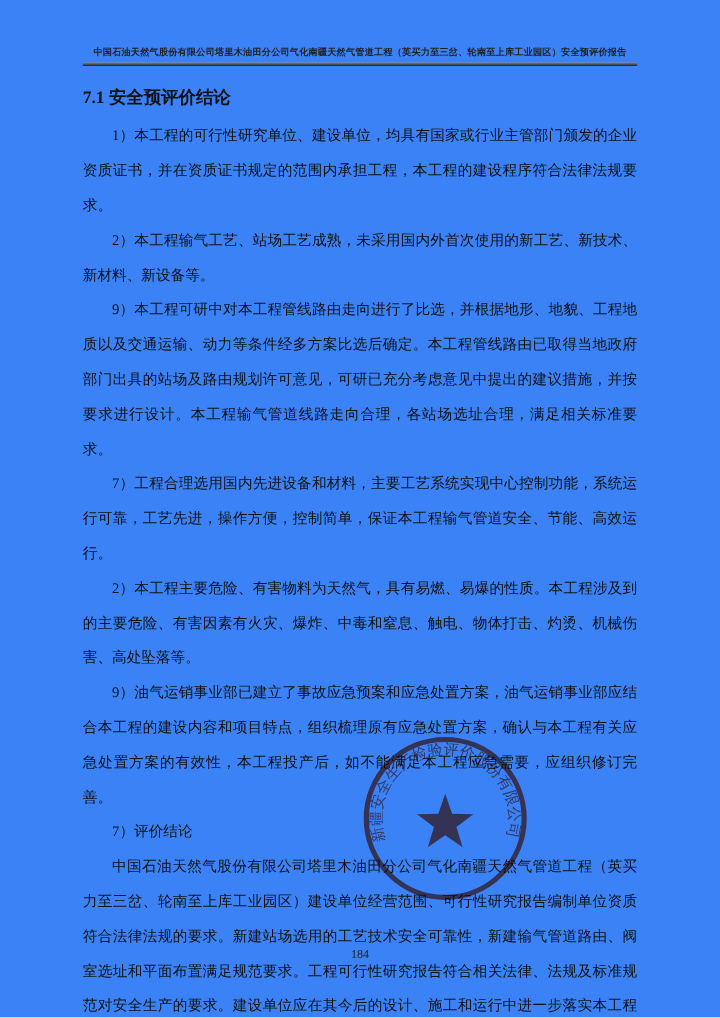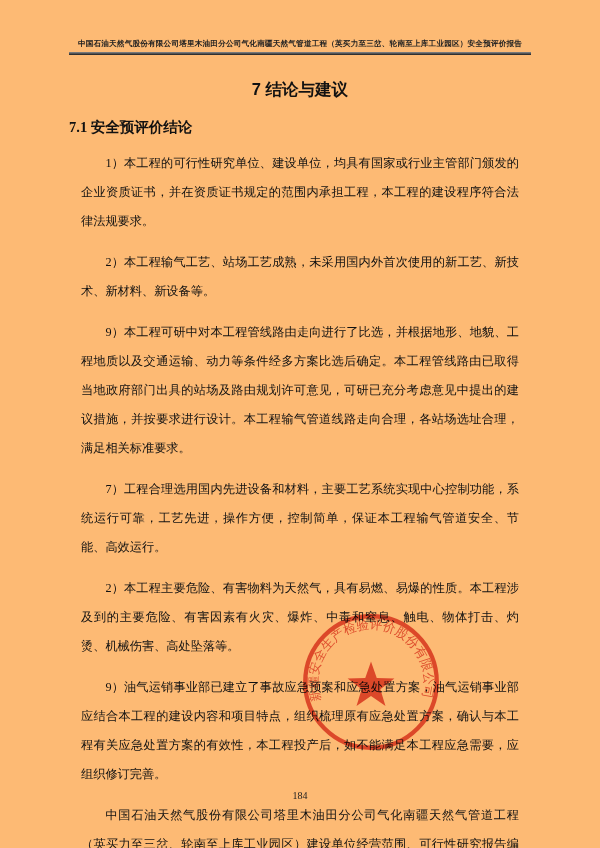--- a/index.html
+++ b/index.html
@@ -1,19 +1,19 @@
 <!DOCTYPE html>
 <html lang="zh"><head>
 <meta charset="utf-8">
 <style>
   html,body{margin:0;padding:0;background:#ffffff;}
   .page{
     position:relative;
     width:600px;height:848px;
-    background:#fdba74;
+    background:#3b82f6;
     overflow:hidden;
     color:#1a1a1a;
   }
   .content{
     position:absolute;
     left:69px;right:69px;top:0;
   }
   .header{
     margin-top:39px;
     font-family:"Liberation Serif","DejaVu Serif",serif;
@@ -47,21 +47,21 @@
   }
   .body-text{
     margin-top:8px;
     font-family:"Liberation Serif","DejaVu Serif",serif;
     font-size:12.2px;
     line-height:29px;
     text-align:justify;
     color:#111;
   }
   .body-text p{
-    margin:12px;
+    margin:0;
     text-indent:2em;
   }
   .page-number{
     position:absolute;
     left:0;right:0;
     top:790px;
     text-align:center;
     font-family:"Liberation Serif","DejaVu Serif",serif;
     font-size:10px;
     color:#222;
@@ -79,31 +79,31 @@
 </style>
 </head>
 <body>
 
 <div class="page">
   <div class="content">
 
     <div class="header">中国石油天然气股份有限公司塔里木油田分公司气化南疆天然气管道工程（英买力至三岔、轮南至上库工业园区）安全预评价报告</div>
     <div class="header-rule"></div>
 
-    <div class="chapter-title">7  结论与建议</div>
 
     <div class="section-title">7.1  安全预评价结论</div>
 
     <div class="body-text">
       <p>1）本工程的可行性研究单位、建设单位，均具有国家或行业主管部门颁发的企业资质证书，并在资质证书规定的范围内承担工程，本工程的建设程序符合法律法规要求。</p>
       <p>2）本工程输气工艺、站场工艺成熟，未采用国内外首次使用的新工艺、新技术、新材料、新设备等。</p>
       <p>9）本工程可研中对本工程管线路由走向进行了比选，并根据地形、地貌、工程地质以及交通运输、动力等条件经多方案比选后确定。本工程管线路由已取得当地政府部门出具的站场及路由规划许可意见，可研已充分考虑意见中提出的建议措施，并按要求进行设计。本工程输气管道线路走向合理，各站场选址合理，满足相关标准要求。</p>
       <p>7）工程合理选用国内先进设备和材料，主要工艺系统实现中心控制功能，系统运行可靠，工艺先进，操作方便，控制简单，保证本工程输气管道安全、节能、高效运行。</p>
       <p>2）本工程主要危险、有害物料为天然气，具有易燃、易爆的性质。本工程涉及到的主要危险、有害因素有火灾、爆炸、中毒和窒息、触电、物体打击、灼烫、机械伤害、高处坠落等。</p>
       <p>9）油气运销事业部已建立了事故应急预案和应急处置方案，油气运销事业部应结合本工程的建设内容和项目特点，组织梳理原有应急处置方案，确认与本工程有关应急处置方案的有效性，本工程投产后，如不能满足本工程应急需要，应组织修订完善。</p>
+      <p>7）评价结论</p>
       <p>中国石油天然气股份有限公司塔里木油田分公司气化南疆天然气管道工程（英买力至三岔、轮南至上库工业园区）建设单位经营范围、可行性研究报告编制单位资质符合法律法规的要求。新建站场选用的工艺技术安全可靠性，新建输气管道路由、阀室选址和平面布置满足规范要求。工程可行性研究报告符合相关法律、法规及标准规范对安全生产的要求。建设单位应在其今后的设计、施工和运行中进一步落实本工程可研报告提出的安全技术措施和本次评价提出的补充安全措施，确实保证工程安全设施和主体工程的“三同时”，并在工程竣工投产后切实加强安全生产管理，以实现工程安全、平稳运行，建成投产后可以达到安全生产的目的。</p>
     </div>
   </div>
 
   <svg class="seal" viewBox="0 0 144 144">
     <defs>
       <path id="sealArc" d="M 23.1,89.8 A 52,52 0 1 1 120.9,89.8" fill="none"></path>
     </defs>
     <circle cx="72" cy="72" r="64" fill="none" stroke="#d63a2e" stroke-width="4.2" opacity="0.9"></circle>
     <polygon points="70,52 75.6,68.2 92.8,68.6 79.1,79 84.1,95.4 70,85.6 55.9,95.4 60.9,79 47.2,68.6 64.4,68.2" transform="translate(2,0)" fill="#d63a2e" opacity="0.9"></polygon>

